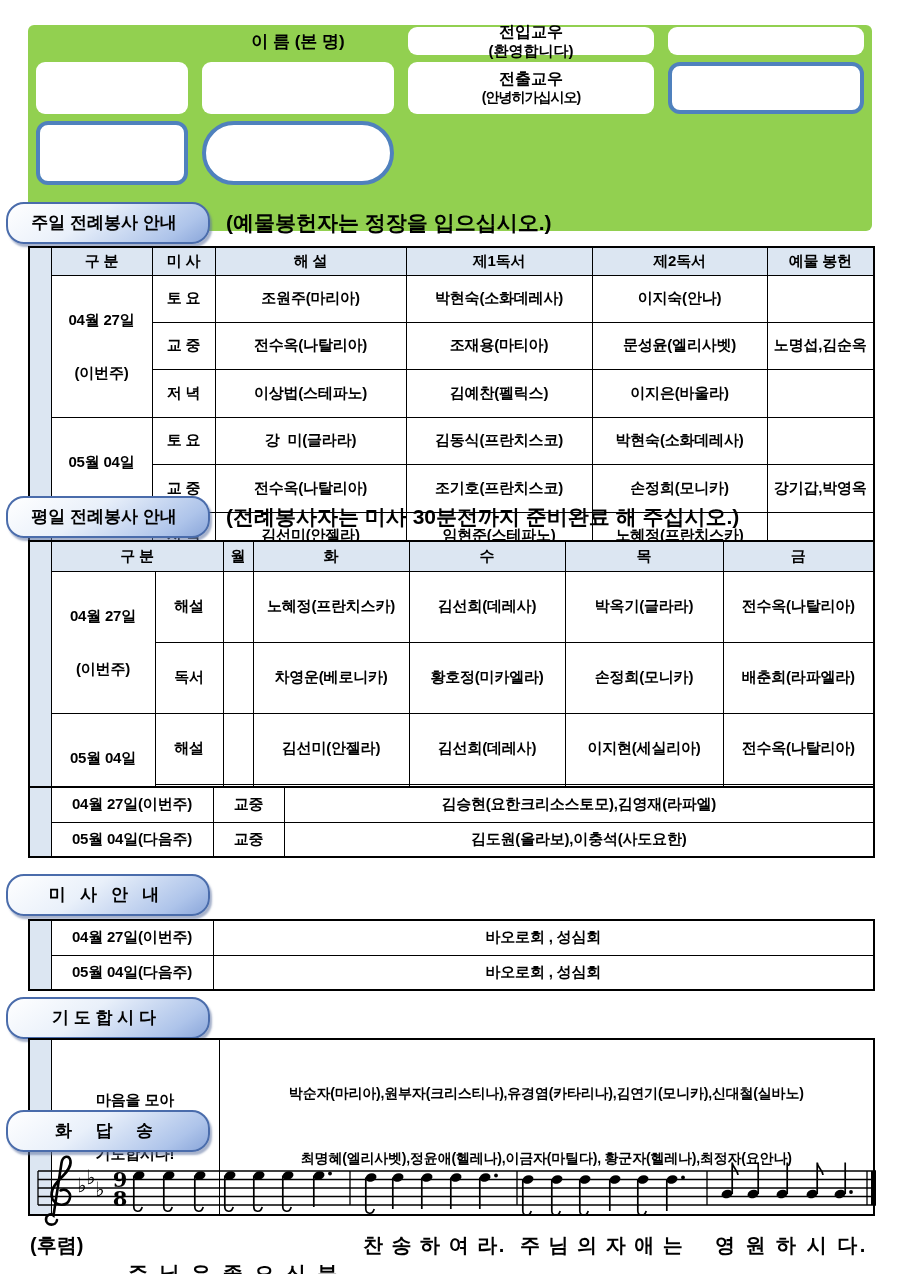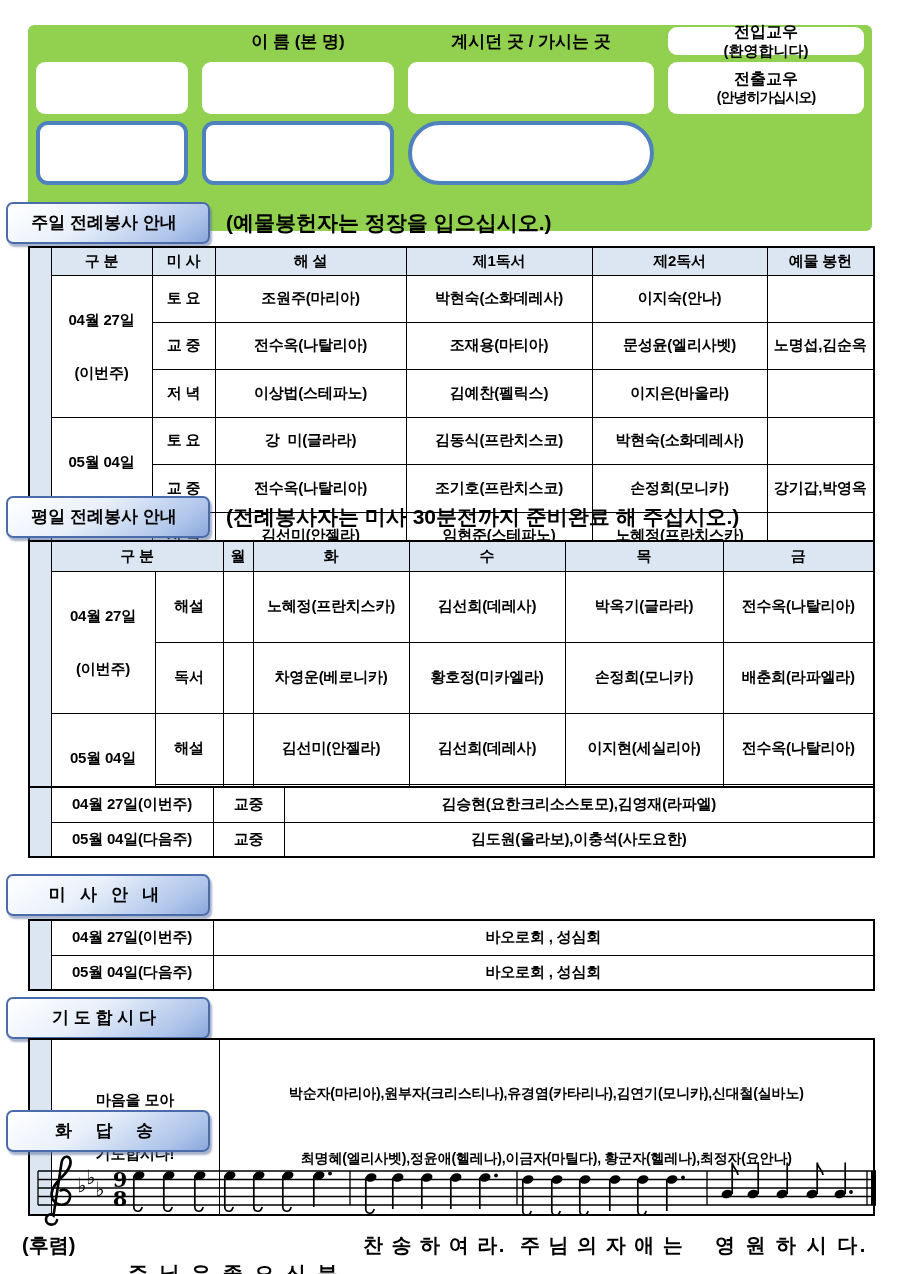--- a/index.html
+++ b/index.html
@@ -29,21 +29,21 @@
   .gp-label .l2 { font-size:15px; }
   .gp-label.tight .l2 { font-size:14px; letter-spacing:-1px; }
   .gp-box  { background:#fff; border-radius:9px; }
   .gp-box.blue { border:4px solid #4f81bd; border-radius:12px; }
   .gp-box.stadium { border:4px solid #4f81bd; border-radius:32px; }
 
   
   .badge-row { position:absolute; left:6px; display:flex; align-items:center; gap:16px; }
   .badge {
     display:inline-block; min-width:204px; padding:7px 16px 8px 8px;
-    border:2px solid #4a6cab; border-radius:7px;
+    border:2px solid #4a6cab; border-radius:18px;
     background:linear-gradient(145deg,#ffffff 0%,#e9f0fa 40%,#aec4ea 82%,#8aa6da 100%);
     box-shadow:2px 3px 2px rgba(95,115,160,.55);
     font-size:17px; font-weight:bold; text-align:center; white-space:pre;
   }
   .badge-note { font-size:21px; font-weight:600; white-space:pre; }
 
   
   table { border-collapse:collapse; table-layout:fixed; position:absolute; left:28px;
           border:2px solid #000; background:#fff; }
   td { border:1px solid #000; text-align:center; vertical-align:middle;
@@ -60,21 +60,20 @@
   .lyrics span { position:absolute; top:0; white-space:pre; }
 </style>
 </head>
 <body>
 
 <div class="page">
 
   <div class="green-panel">
     <div></div>
     <div class="gp-header">이 름 (본 명)</div>
-    <div class="gp-header">계시던 곳 / 가시는 곳</div>
 
     <div class="gp-label">
       <span class="l1">전입교우</span>
       <span class="l2">(환영합니다)</span>
     </div>
     <div class="gp-box"></div>
     <div class="gp-box"></div>
     <div class="gp-box"></div>
 
     <div class="gp-label tight">
@@ -391,20 +390,20 @@
       </g>
 
       <g>
         <line x1="847" y1="25" x2="847" y2="59" stroke="#000" stroke-width="1.3"></line>
         <rect x="851" y="25" width="5" height="34" fill="#000"></rect>
       </g>
     </svg>
   </div>
 
   <div class="lyrics">
-    <span style="left:2px;">(후렴)</span>
+    <span style="left:10px;">(후렴)</span>
     <span style="left:108px; letter-spacing:3px;margin-top:28px;">주 님 은 좋 으 신 분,</span>
     <span style="left:343px; letter-spacing:1.5px;">찬 송 하 여 라.</span>
     <span style="left:500px; letter-spacing:1.5px;">주 님 의 자 애 는</span>
     <span style="left:695px; letter-spacing:2.5px;">영 원 하 시 다.</span>
   </div>
 
 </div>
 
 </body></html>

